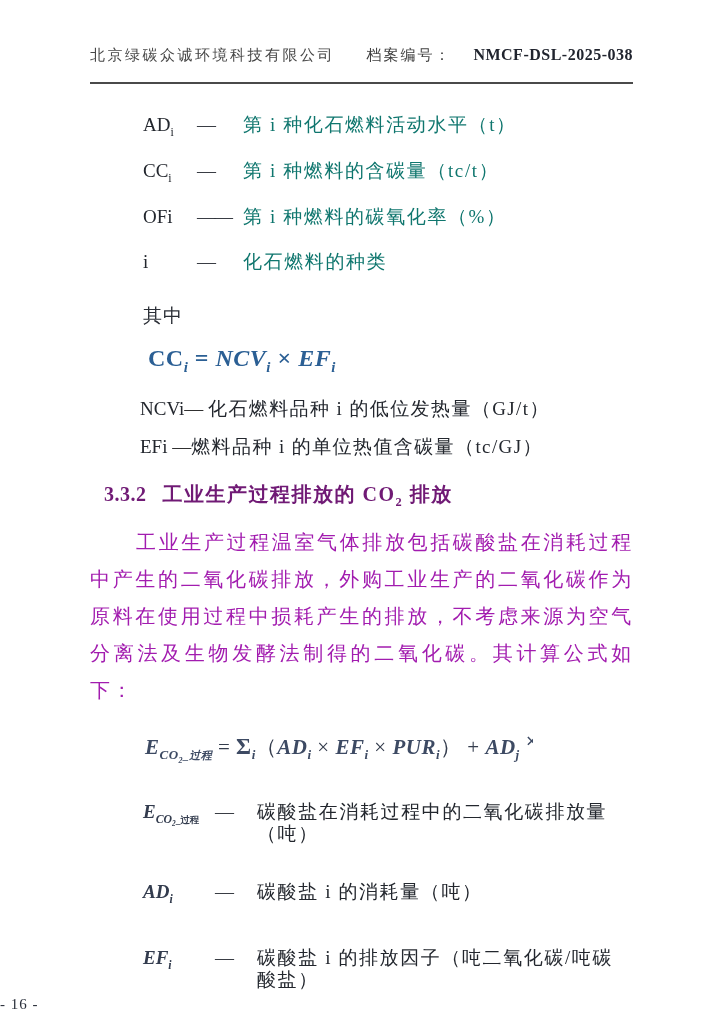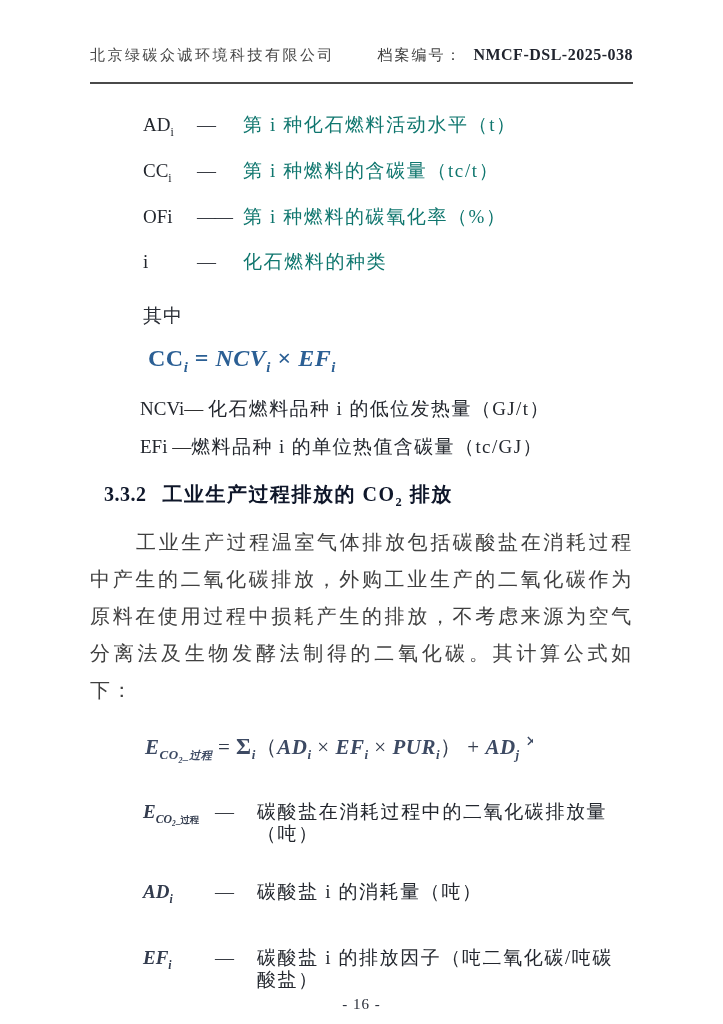--- a/index.html
+++ b/index.html
@@ -24,21 +24,21 @@
     justify-content: space-between;
     align-items: baseline;
     padding-bottom: 17px;
     border-bottom: 2px solid #4a4a4a;
   }
   .hdr-company {
     font-size: 15px;
     letter-spacing: 2.5px;
     color: #474747;
   }
-  .hdr-right { display: flex; align-items: baseline; gap: 11px; }
+  .hdr-right { display: flex; align-items: baseline; gap: 22px; }
   .hdr-doclabel { font-size: 15px; letter-spacing: 2px; color: #3f3f3f; }
   .hdr-docno { font-size: 16px; font-weight: bold; color: #20242e; letter-spacing: 0.5px; }
 
   
   .deflist1 { margin: 22px 0 0 53px; }
   .deflist1 .row { display: flex; line-height: 38px; font-size: 19px; }
   .deflist1 .sym { width: 54px; font-size: 19px; color: #23272e; }
   .deflist1 .dash { width: 46px; color: #30343b; }
   .deflist1 .dash.long { letter-spacing: -2px; }
   .deflist1 .desc { letter-spacing: 1.6px; color: #0f766e; }
@@ -62,34 +62,34 @@
   .ncvlist { margin: 14px 0 0 50px; }
   .ncvlist .row { line-height: 38px; font-size: 19px; }
   .ncvlist .sym { color: #23272e; }
   .ncvlist .desc { letter-spacing: 1.4px; color: #23272e; }
 
   
   .heading {
     margin: 15px 0 0 14px;
     font-size: 20px;
     font-weight: bold;
-    color: #0f172a;
+    color: #701a75;
     letter-spacing: 1.5px;
   }
   .heading .num { letter-spacing: 0.5px; margin-right: 16px; }
 
   
   .para {
     margin-top: 14px;
     font-size: 20px;
     line-height: 37px;
     letter-spacing: 1.8px;
     text-align: justify;
     text-indent: 2.3em;
-    color: #404040;
+    color: #a21caf;
   }
 
   
   .eformula {
     margin: 20px 0 0 55px;
     font-size: 21px;
     font-style: italic;
     font-weight: 600;
     color: #3d4a63;
     letter-spacing: 0.5px;
@@ -114,21 +114,20 @@
   .deflist2 .dash { width: 42px; color: #30343b; flex-shrink: 0; }
   .deflist2 .desc { letter-spacing: 1.6px; color: #23272e; }
   .deflist2 .row.gap-lg { margin-bottom: 33px; margin-top: 36px; }
   .esub-cn { font-size: 0.8em; font-style: normal; }
 
   
   .footer {
     position: absolute;
     bottom: 57px; left: 0;
     width: 723px;
-    text-align: center;
     font-size: 15px;
     color: #2a2f3a;
     letter-spacing: 1px;
   }
 </style>
 </head>
 <body>
 
 <div class="page">
 

